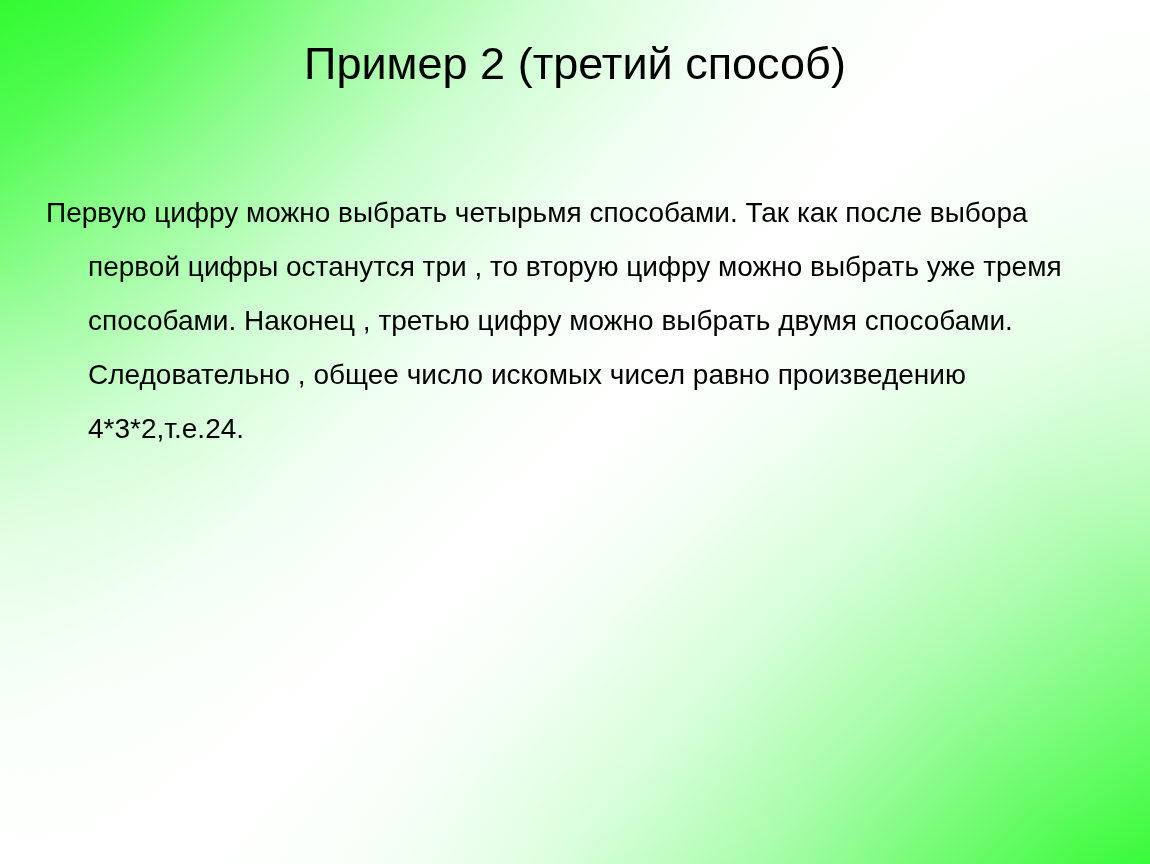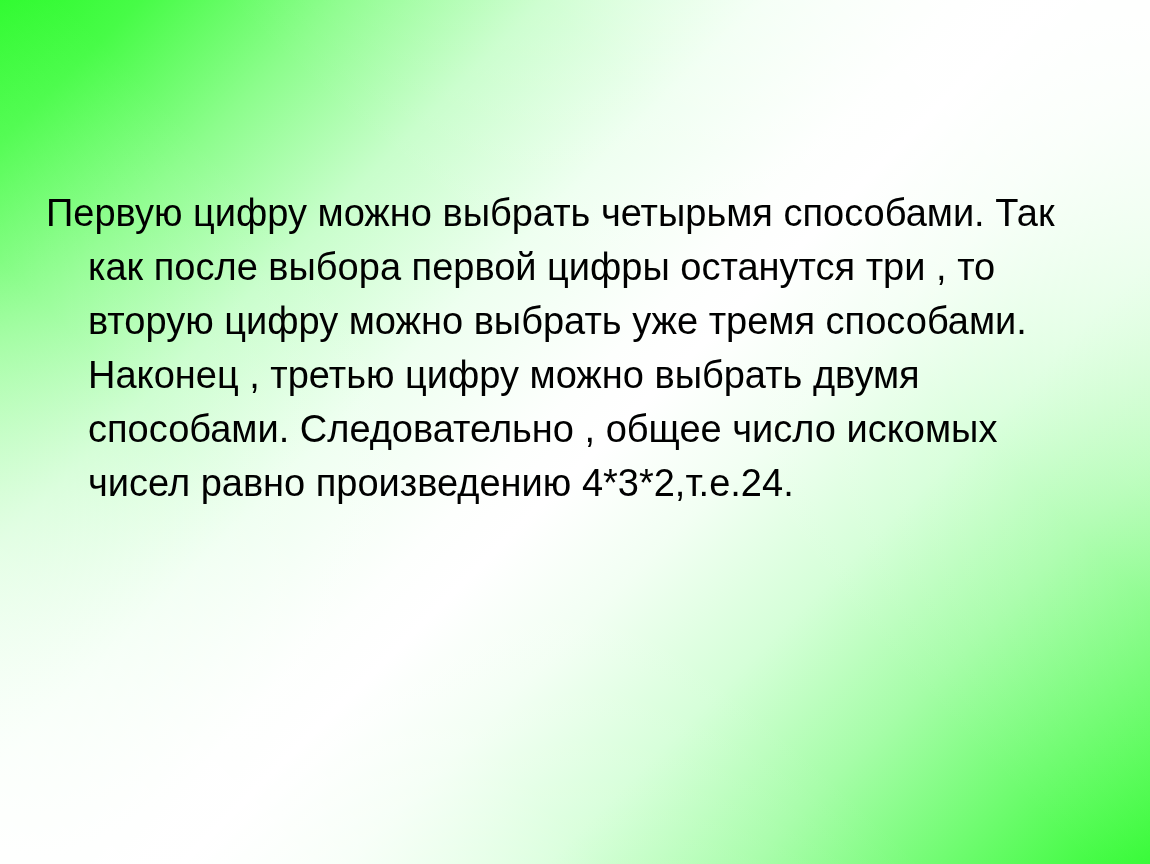--- a/index.html
+++ b/index.html
@@ -78,21 +78,21 @@
 
   #body-block {
     position: absolute;
     left: 46px;
     top: 186px;
     width: 1042px;
   }
 
   .para {
     color: #000000;
-    font-size: 38px;
+    font-size: 28px;
     line-height: 54px;
     font-weight: 400;
     padding-left: 42px;
     text-indent: -42px;
     margin: 0;
     text-align: left;
   }
 
   .para + .para {
     margin-top: 14px;
@@ -102,20 +102,21 @@
     color: #cc0000;
     font-weight: bold;
   }
 </style>
 </head>
 <body>
 
 <div id="slide">
   <div id="content">
 
+    <div id="slide-title">Пример 2 (третий способ)</div>
 
     <div id="body-block">
 
       <p class="para">Первую цифру можно выбрать четырьмя способами. Так как после выбора первой цифры останутся три , то вторую цифру можно выбрать уже тремя способами. Наконец , третью цифру можно выбрать двумя способами. Следовательно , общее число искомых чисел равно произведению 4*3*2,т.е.24.</p>
 
 
     </div>
 
   </div>
 </div>

